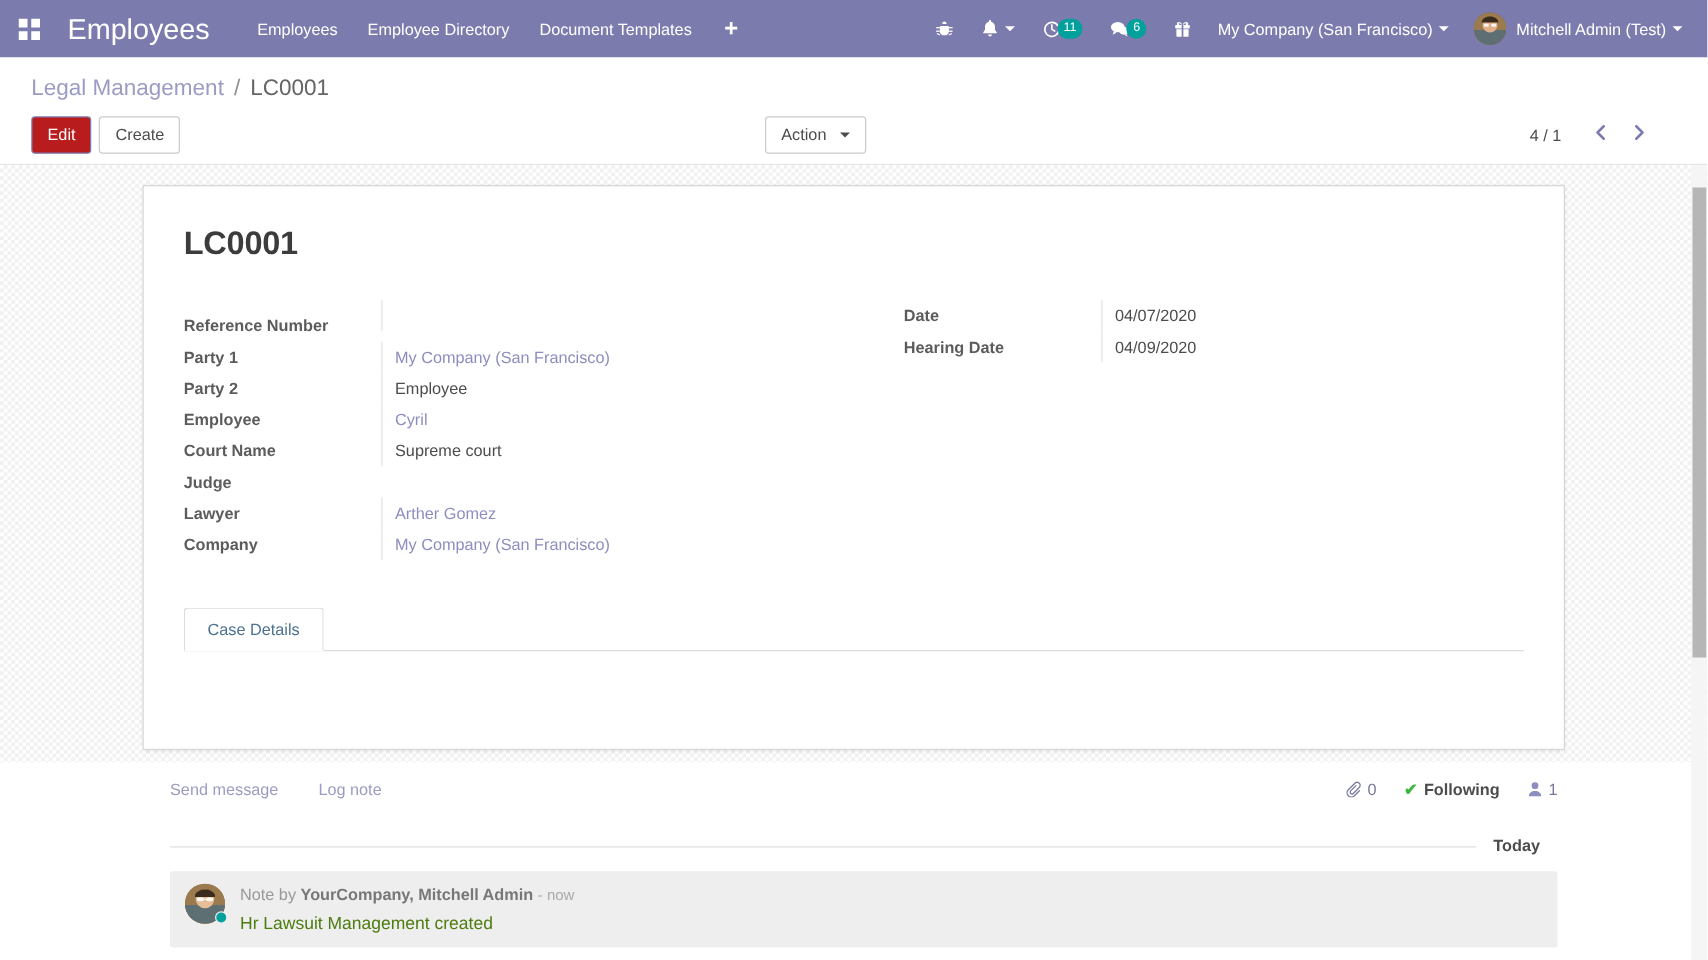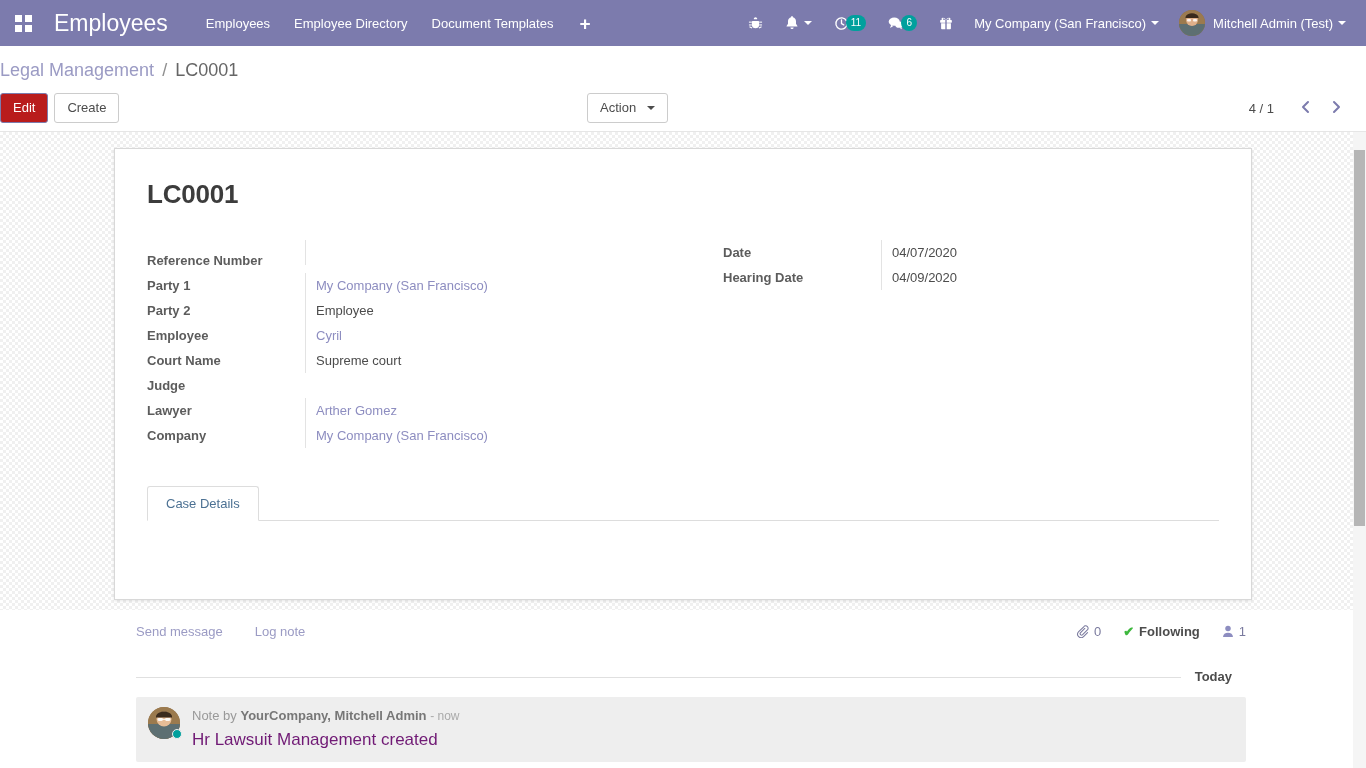--- a/index.html
+++ b/index.html
@@ -116,21 +116,21 @@
     overflow: hidden;
     flex: none;
     background: #8a6a4a;
     position: relative;
   }
 
   
   .control-panel {
     background: #ffffff;
     border-bottom: 1px solid #e6e6e6;
-    padding: 0 0;
+    padding: 0 25px;
     height: 86px;
     position: relative;
   }
   .breadcrumb {
     padding-top: 12px;
     font-size: 18px;
     line-height: 24px;
     color: #8f8f8f;
   }
   .breadcrumb .crumb-link { color: #9b9bc4; cursor: pointer; }
@@ -345,21 +345,21 @@
     right: -2px; bottom: 0px;
     width: 10px; height: 10px;
     background: #00a09d;
     border-radius: 50%;
     border: 1px solid #eeeeee;
   }
   .msg-body { flex: 1; }
   .msg-head { font-size: 13px; color: #999999; line-height: 18px; }
   .msg-head b { color: #777777; }
   .msg-head .time { color: #aaaaaa; font-size: 12px; }
-  .msg-text { font-size: 17px; color: #701a75; margin-top: 5px; }
+  .msg-text { font-size: 14px; color: #4d7c0f; margin-top: 5px; }
 
   
   .scrollbar {
     position: absolute;
     top: 0; right: 0;
     width: 13px;
     height: 682px;
     background: #f5f5f5;
   }
   .scroll-thumb {

